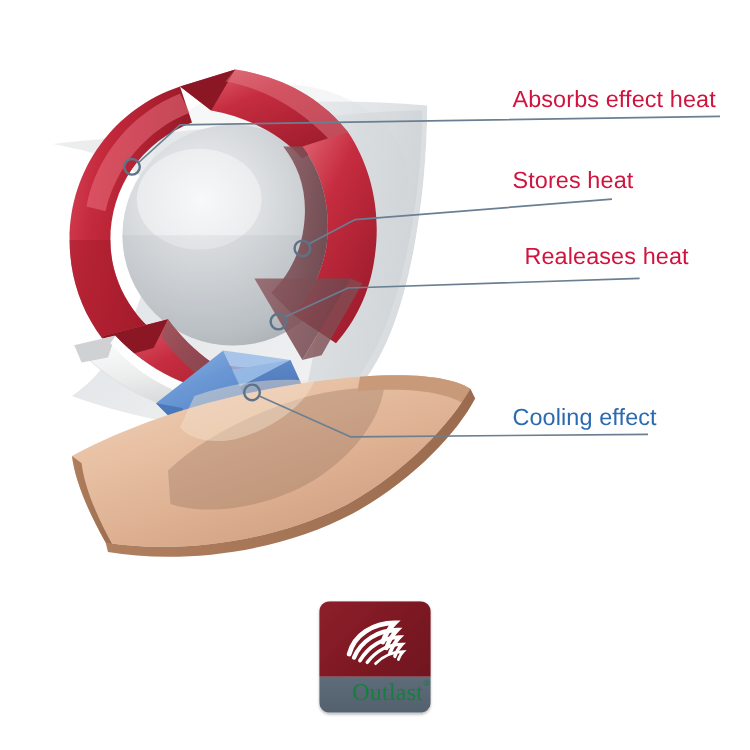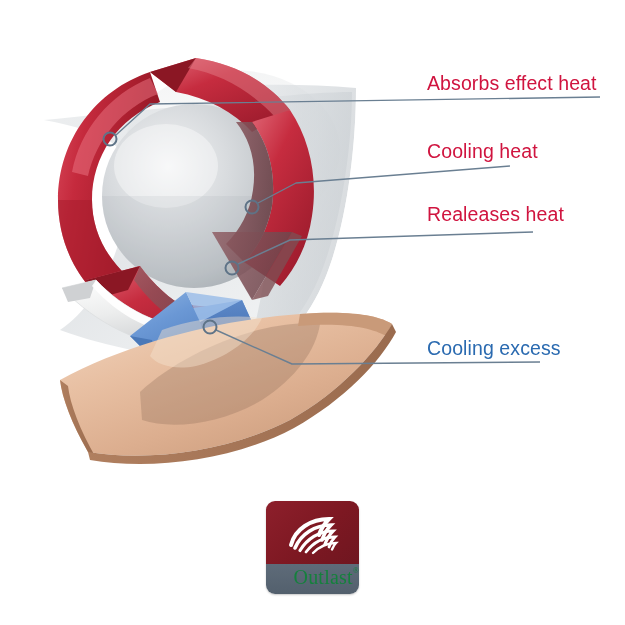--- a/index.html
+++ b/index.html
@@ -29,21 +29,21 @@
     white-space: nowrap;
     font-size: 19.5px;
     letter-spacing: 0.1px;
     line-height: 1;
   }
   .label.red   { color: #d0143f; }
   .label.blue  { color: #2a6ab0; }
 
   #lbl-absorbs  { left: 427px; top: 74px; }
   #lbl-stores   { left: 427px; top: 142px; }
-  #lbl-releases { left: 427px; top: 205px; }
+  #lbl-releases { left: 437px; top: 205px; }
   #lbl-cooling  { left: 427px; top: 339px; }
 
   
   #logo {
     position: absolute;
     left: 266px;
     top: 501px;
     width: 93px;
     height: 93px;
     border-radius: 9px;
@@ -281,25 +281,25 @@
     <g fill="none" stroke="#5e7387" stroke-width="2">
       <circle cx="110" cy="139" r="6.5"></circle>
       <circle cx="252" cy="207" r="6.5"></circle>
       <circle cx="232" cy="268" r="6.5"></circle>
       <circle cx="210" cy="327" r="6.5"></circle>
     </g>
   </svg>
 
   <div class="label red" id="lbl-absorbs">Absorbs effect heat</div>
 
-  <div class="label red" id="lbl-stores">Cooling heat</div>
+  <div class="label red" id="lbl-stores">Stores heat</div>
 
   <div class="label red" id="lbl-releases">Realeases heat</div>
 
-  <div class="label blue" id="lbl-cooling">Cooling excess</div>
+  <div class="label blue" id="lbl-cooling">Cooling effect</div>
 
   <div id="logo">
     <div id="logo-top"></div>
     <div id="logo-bottom"></div>
     <svg id="logo-swoosh" viewBox="0 0 56 40">
       <g fill="none" stroke="#ffffff" stroke-linecap="round">
         <path d="M 6,30 C 10,14 26,4 44,4 C 40,8 36,14 34,20" stroke-width="4"></path>
         <path d="M 10,33 C 16,19 30,10 46,10 C 42,14 39,19 37,25" stroke-width="3.6"></path>
         <path d="M 15,35.5 C 22,24 34,16 48,16 C 44,20 42,24 40,29" stroke-width="3.2"></path>
         <path d="M 21,37 C 28,28 38,22 50,22 C 47,25 45,29 44,32" stroke-width="2.8"></path>

